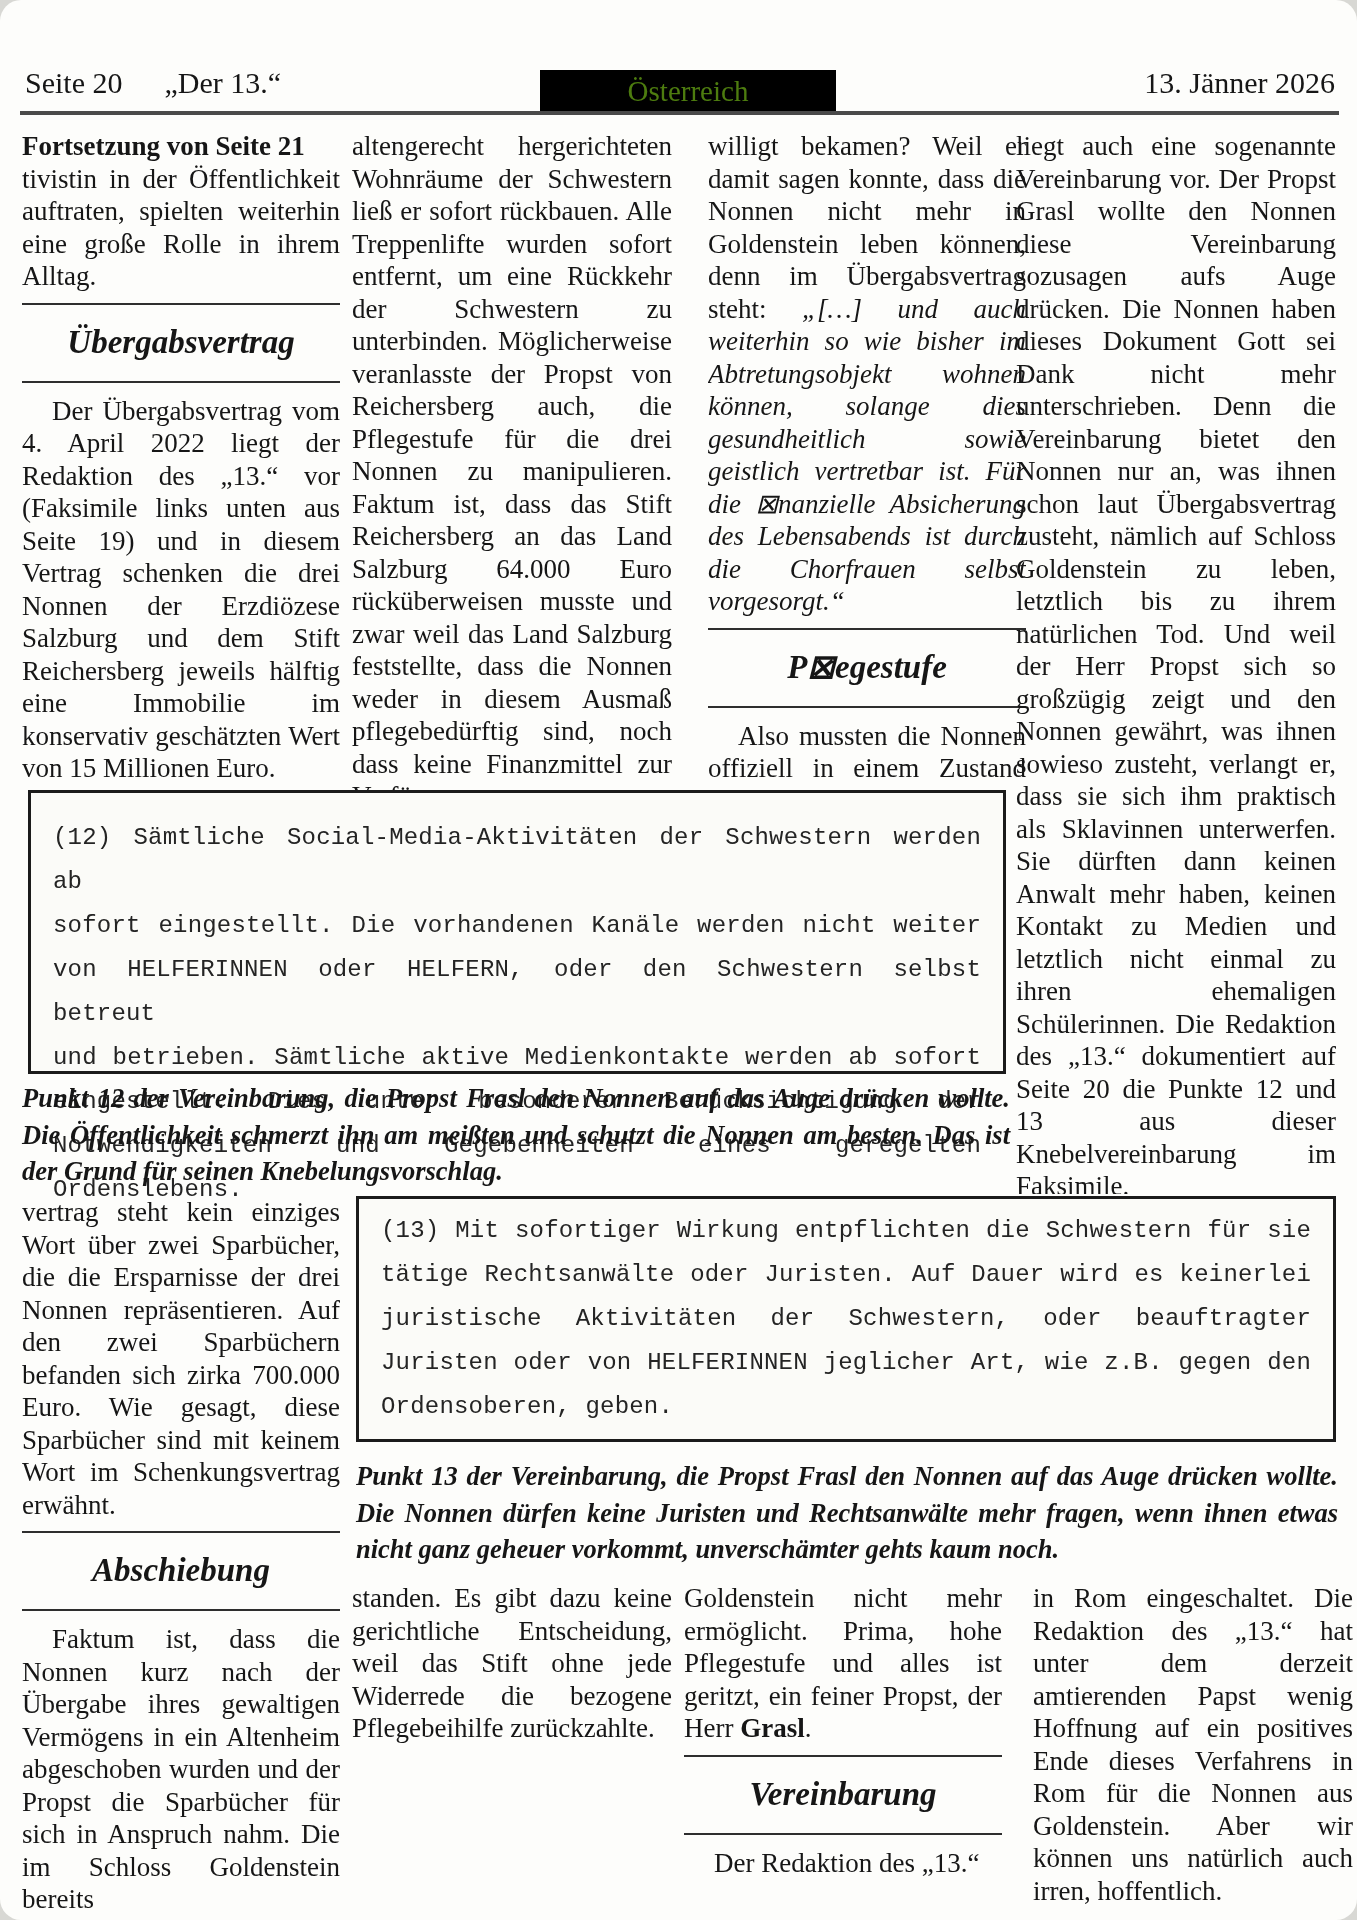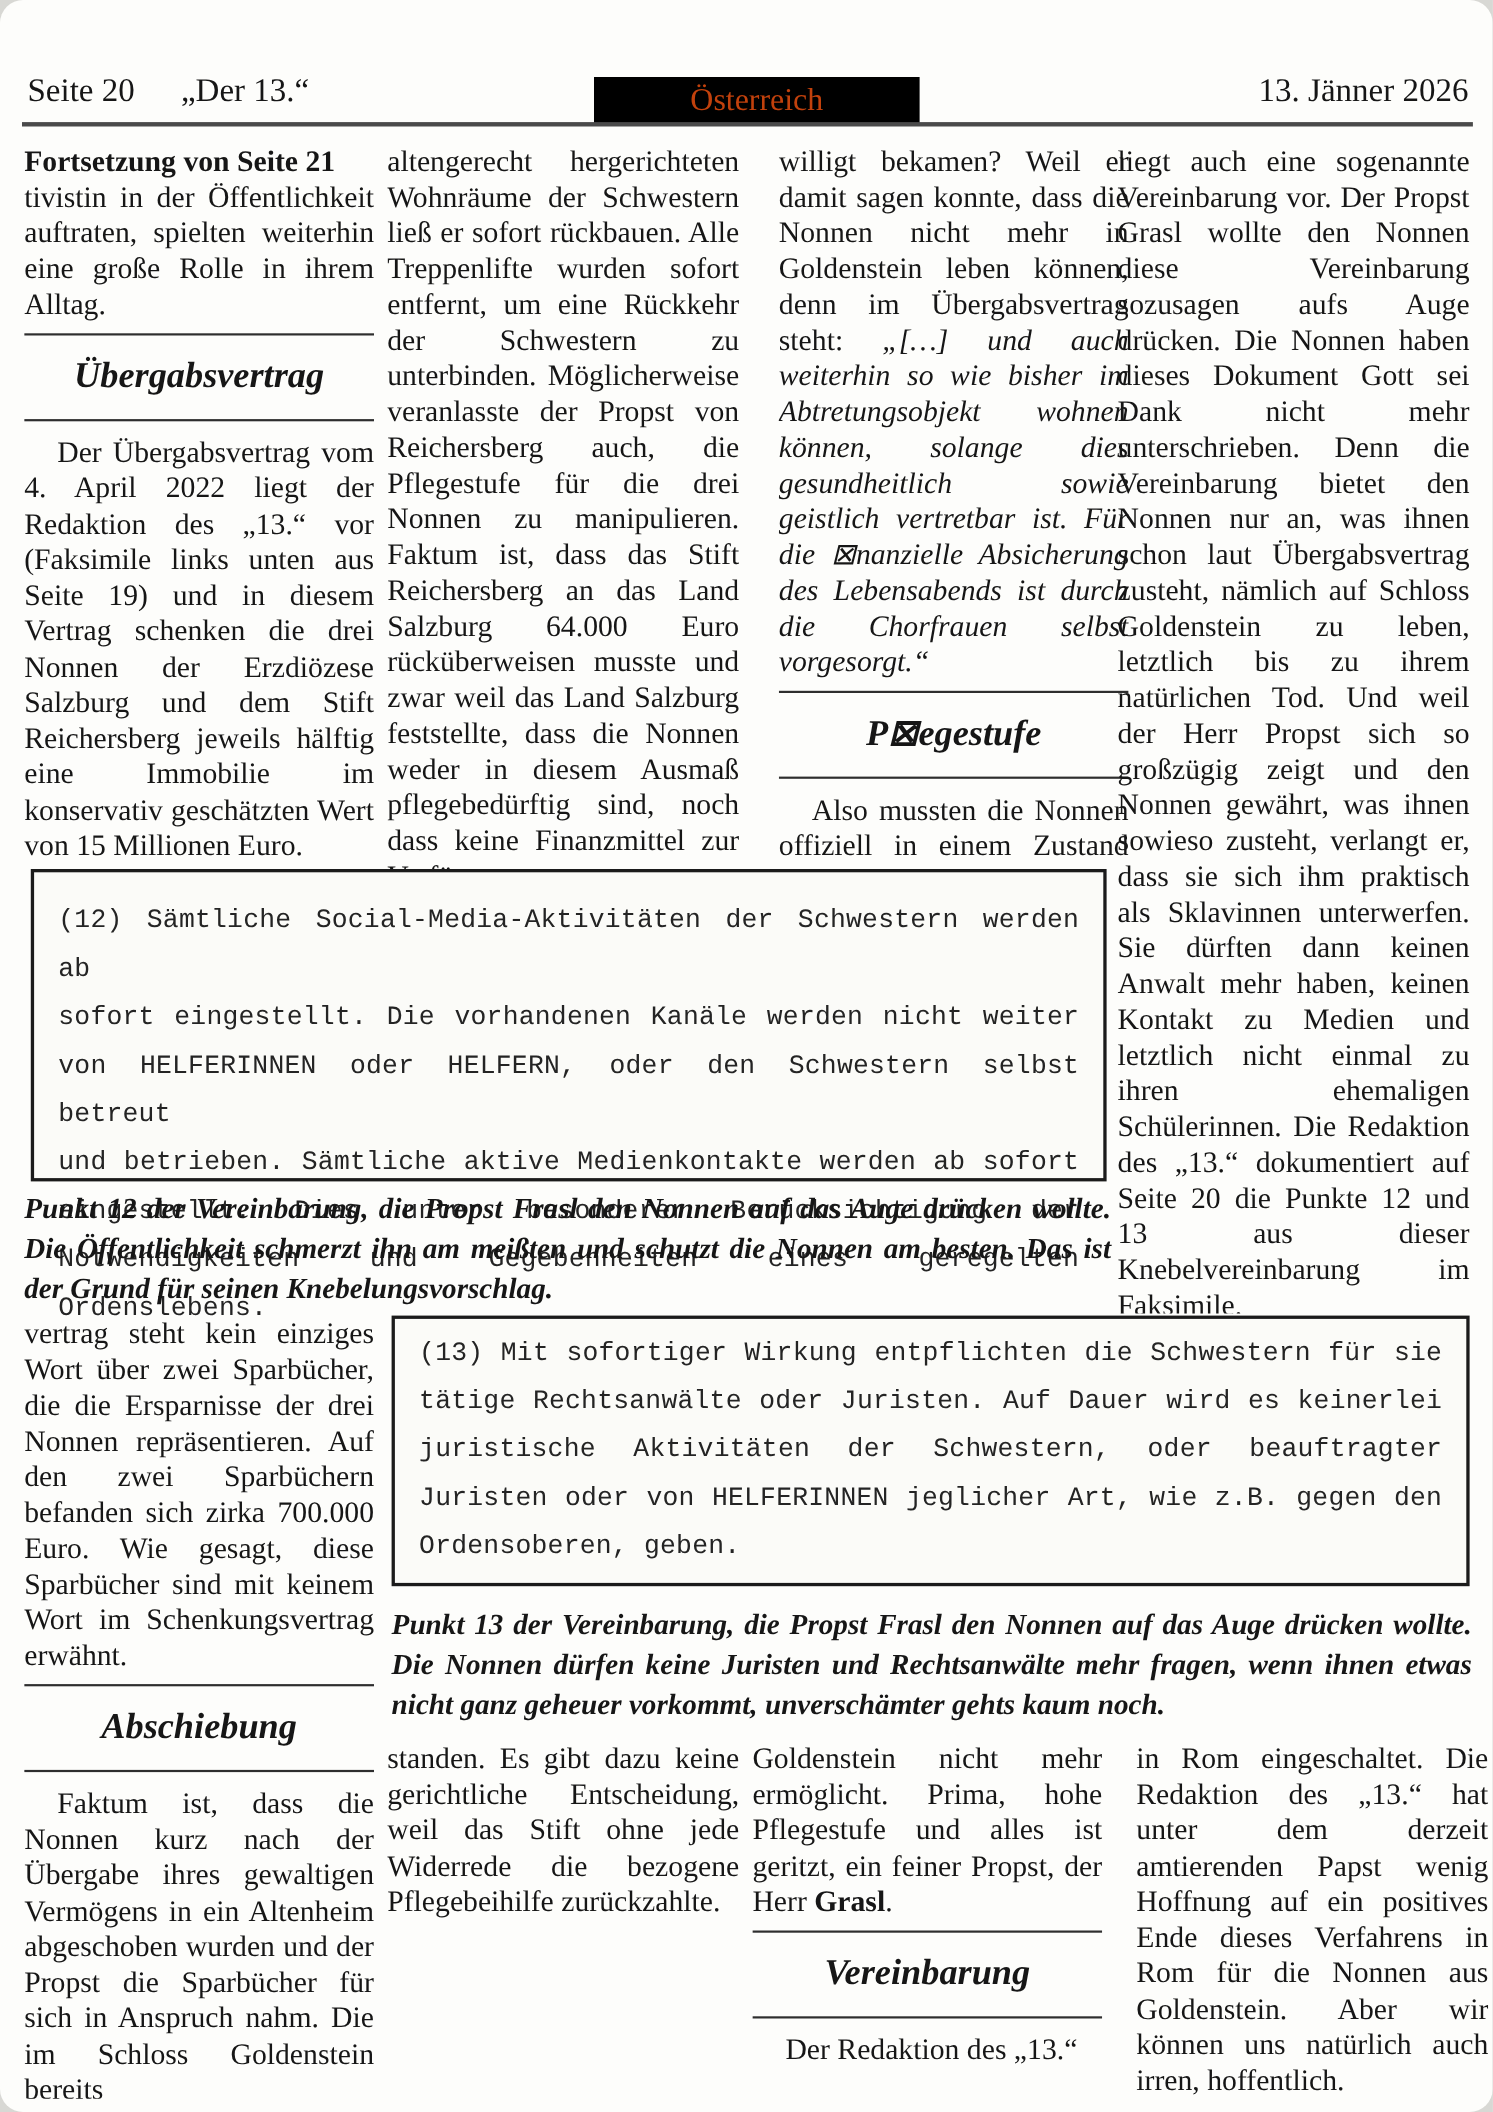--- a/index.html
+++ b/index.html
@@ -6,21 +6,21 @@
   .page {
     position:relative; width:1357px; height:1920px; margin:0 auto;
     background:#fdfdfb; color:#161616; overflow:hidden;
     font-family:"Liberation Serif","DejaVu Serif","DejaVu Sans",serif;
     border-radius:21px;
   }
   
   .hdr-left  { position:absolute; left:25px;  top:66px; font-size:30px; white-space:nowrap; }
   .hdr-left .paper { margin-left:42px; }
   .hdr-box   { position:absolute; left:540px; top:70px; width:296px; height:42px;
-               background:#000; color:#c2410c; text-align:center; font-size:29px; line-height:42px; }
+               background:#000; color:#4d7c0f; text-align:center; font-size:29px; line-height:42px; }
   .hdr-right { position:absolute; right:22px; top:66px; font-size:30px; white-space:nowrap; }
   .hdr-rule  { position:absolute; left:20px; right:18px; top:111px; height:4px; background:#4a4a4a; }
   
   .col { position:absolute; font-size:27px; line-height:32.5px; text-align:justify; overflow:hidden; }
   .col p { margin:0; }
   .col p.ind { text-indent:30px; }
   .lead-bold { font-weight:bold; display:inline; }
   .it { font-style:italic; }
   .b  { font-weight:bold; }
   .subhead-block { margin:10px 0 12px; }

